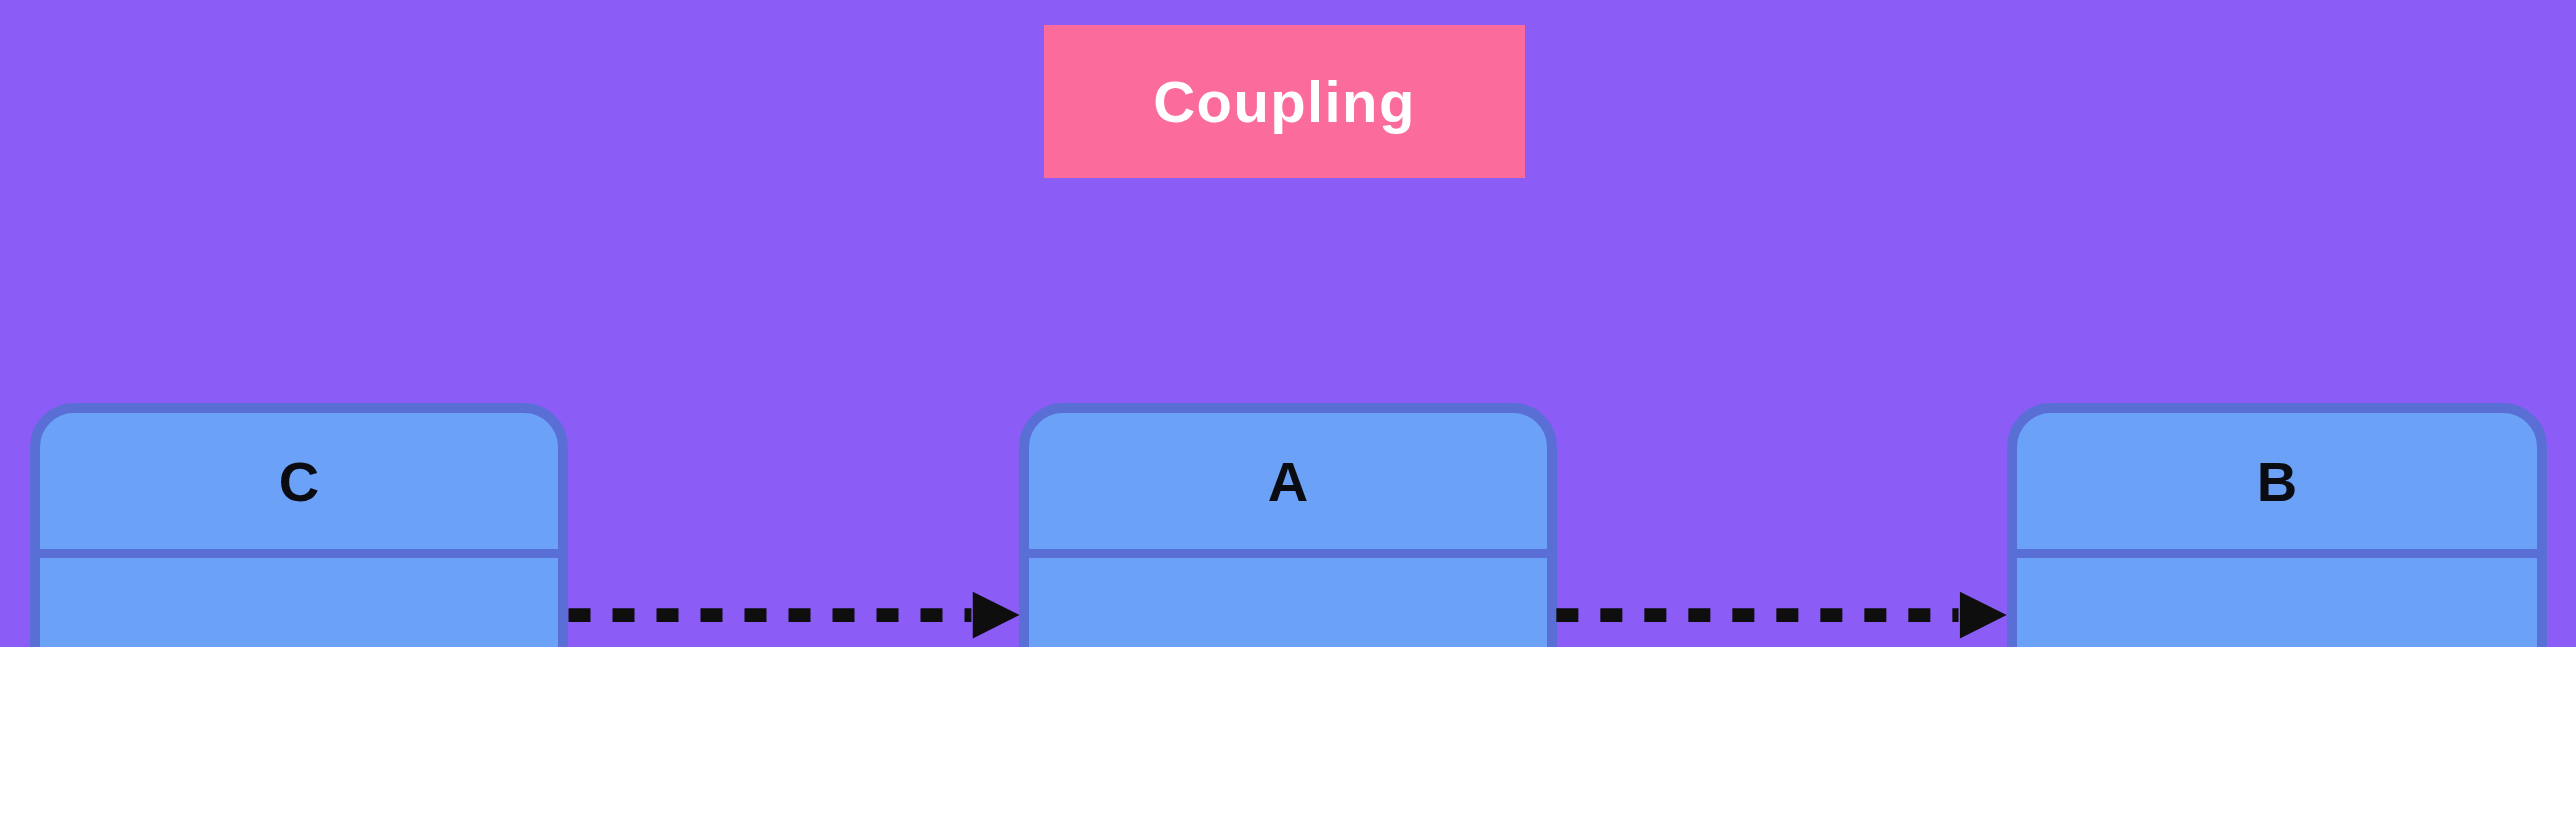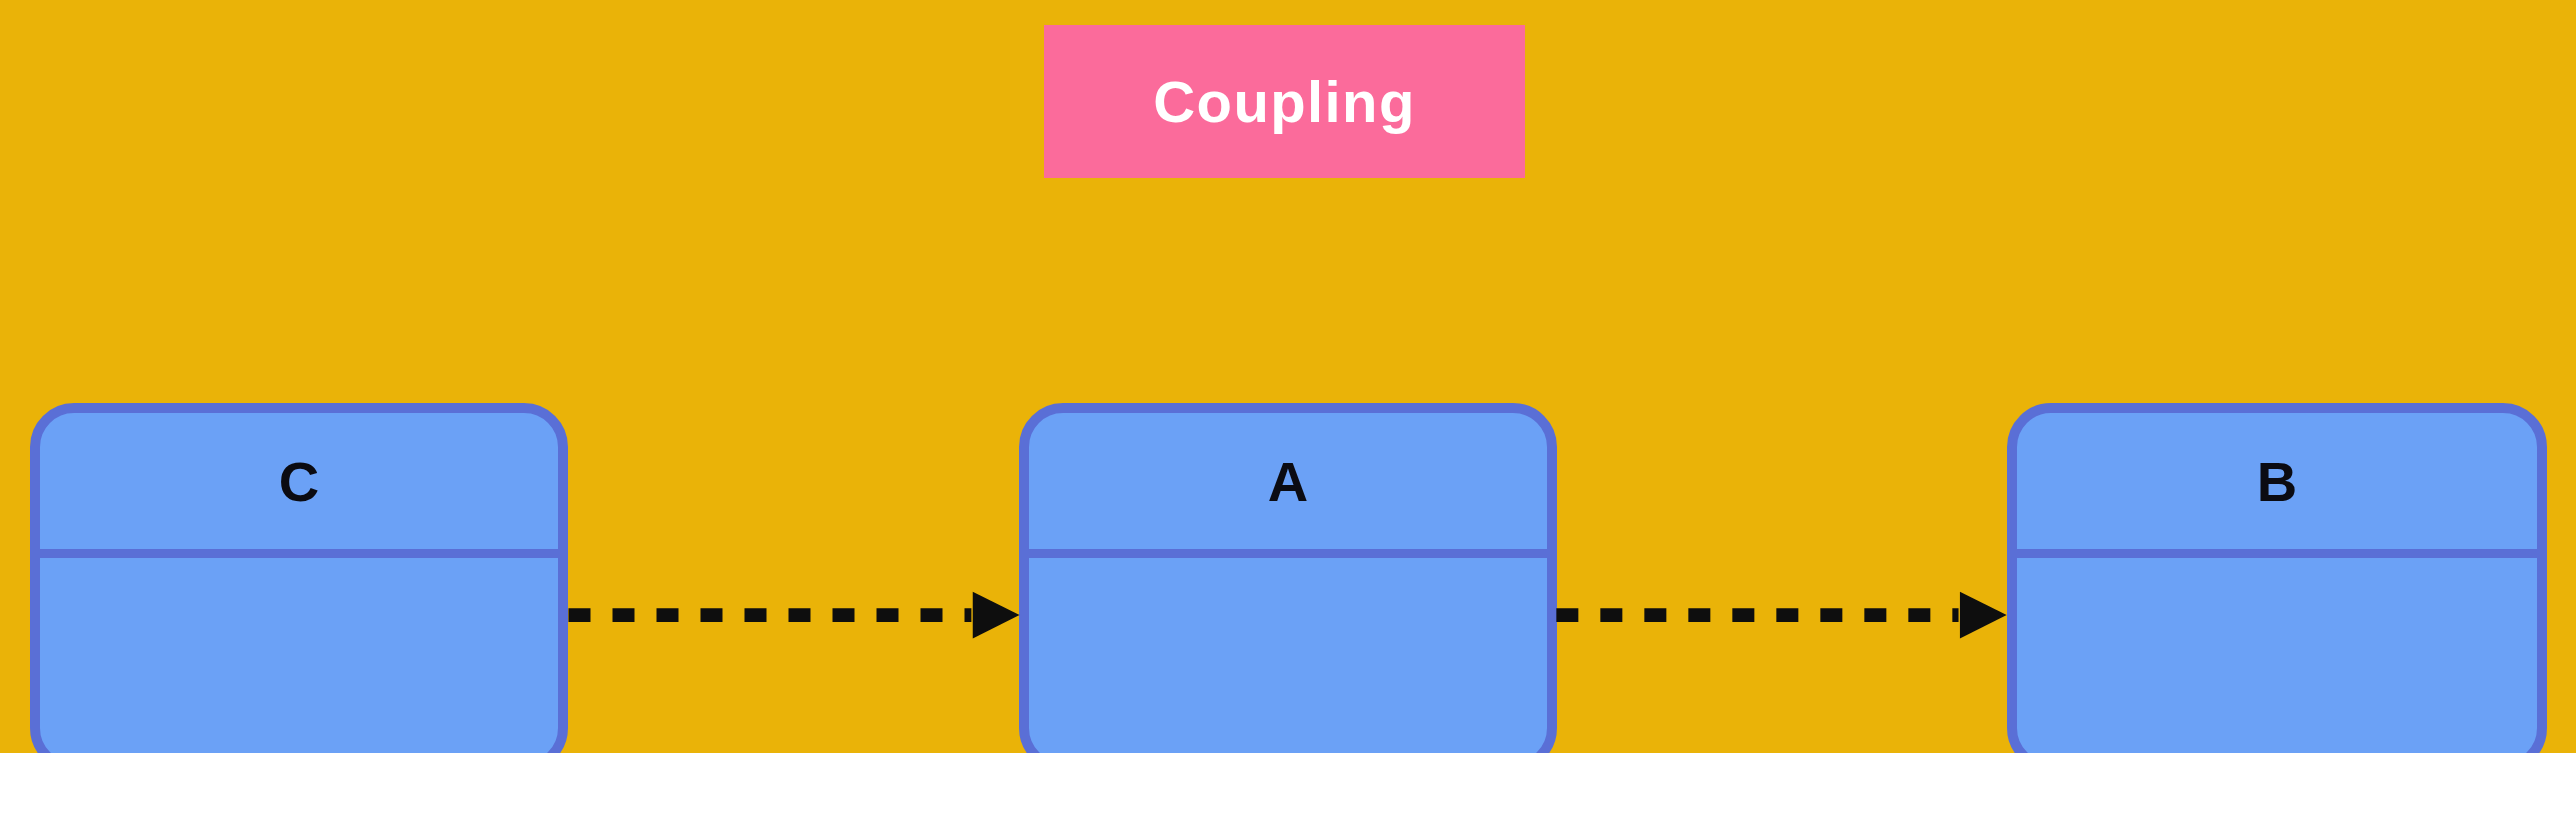--- a/index.html
+++ b/index.html
@@ -4,22 +4,22 @@
 <style>
   html, body {
     margin: 0;
     padding: 0;
     background: #ffffff;
     font-family: "Liberation Sans", sans-serif;
   }
   .canvas {
     position: relative;
     width: 2576px;
-    height: 753px;
-    background: #eab308;
+    height: 647px;
+    background: #8b5cf6;
     overflow: hidden;
   }
 
   
   .badge {
     position: absolute;
     left: 1044px;
     top: 25px;
     width: 481px;
     height: 153px;

